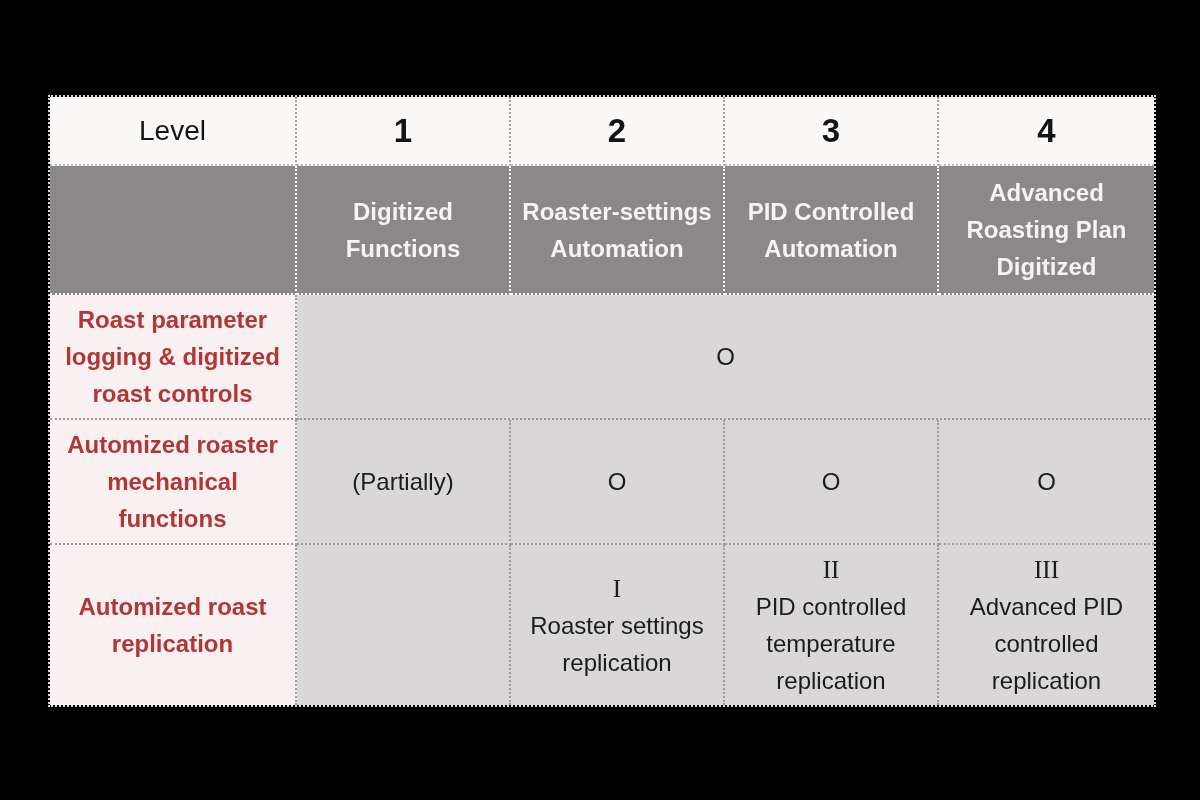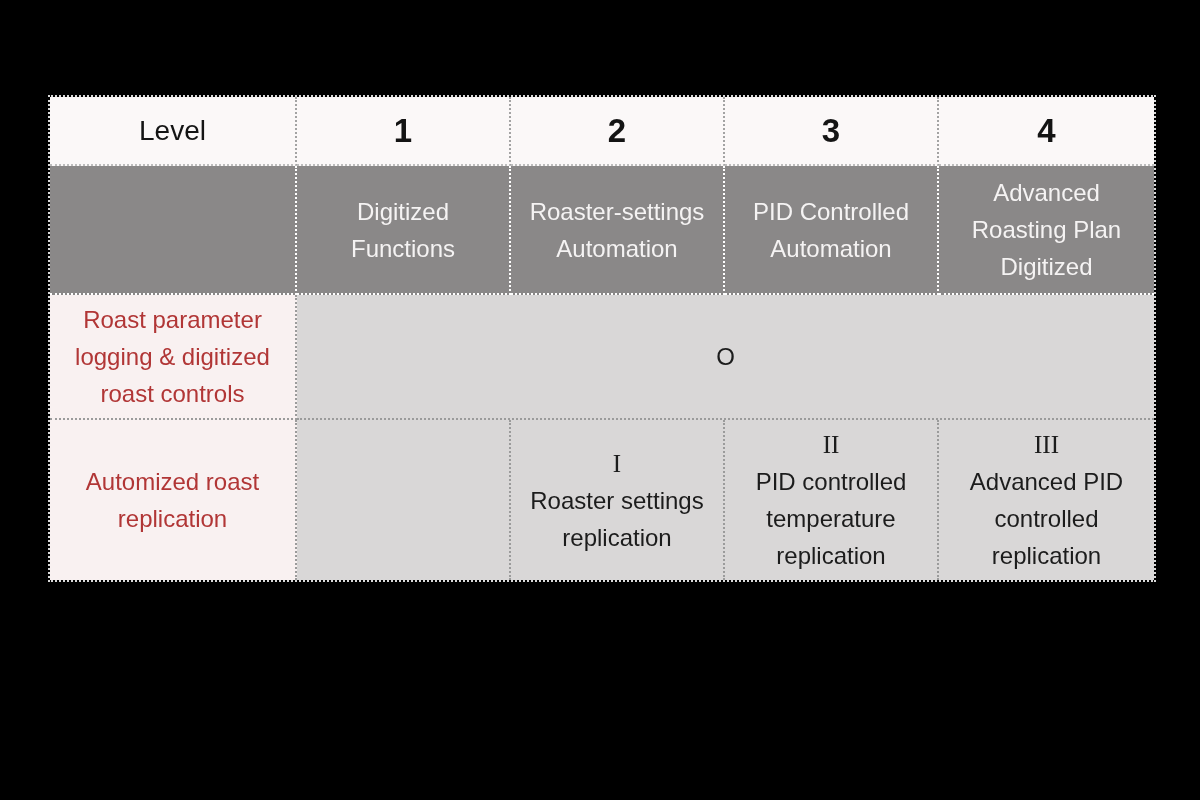--- a/index.html
+++ b/index.html
@@ -35,21 +35,21 @@
   tr.r1 { height: 69px; }
   tr.r1 td {
     background: #fbf8f8;
     border-right: 2px dotted #a3a3a3;
     border-bottom: 2px dotted #bdbdbd;
     color: #141414;
     font-size: 28px;
   }
   tr.r1 td.numcell { font-size: 33px; font-weight: 700; }
   
-  tr.r2 { height: 129px; }
+  tr.r2 { height: 129px; font-weight: bold; }
   tr.r2 td {
     background: #8a8888;
     border-right: 2px dotted #ffffff;
     border-bottom: 2px dotted #ffffff;
     color: #f5f3f3;
     font-size: 24px;
     line-height: 37px;
     white-space: pre-line;
   }
   
@@ -59,20 +59,21 @@
     font-size: 24px;
     line-height: 37px;
   }
   tr.r3 { height: 113px; }
   tr.r4 { height: 122px; }
   tr.r5 { height: 148px; }
   td.labelcell {
     background: #f9f1f1;
     color: #b13636;
     white-space: pre-line;
+    font-weight: bold;
   }
   td.datacell {
     background: #d9d7d7;
     color: #1c1c1c;
     white-space: pre-line;
   }
   td.ocell { font-size: 26px; }
   td:last-child { border-right: none !important; }
   tr.r5 td { border-bottom: none !important; }
   .numeral {
@@ -117,20 +118,29 @@
 Digitized</td>
     </tr>
 
     <tr class="body r3">
       <td class="labelcell">Roast parameter
 logging &amp; digitized
 roast controls</td>
       <td class="datacell ocell" colspan="4">O</td>
     </tr>
 
+    <tr class="body r4">
+      <td class="labelcell">Automized roaster
+mechanical
+functions</td>
+      <td class="datacell">(Partially)</td>
+      <td class="datacell ocell">O</td>
+      <td class="datacell ocell">O</td>
+      <td class="datacell ocell">O</td>
+    </tr>
 
     <tr class="body r5">
       <td class="labelcell">Automized roast
 replication</td>
       <td class="datacell"></td>
       <td class="datacell"><span class="numeral">I</span><span>Roaster settings
 replication</span></td>
       <td class="datacell"><span class="numeral">II</span><span>PID controlled
 temperature
 replication</span></td>

